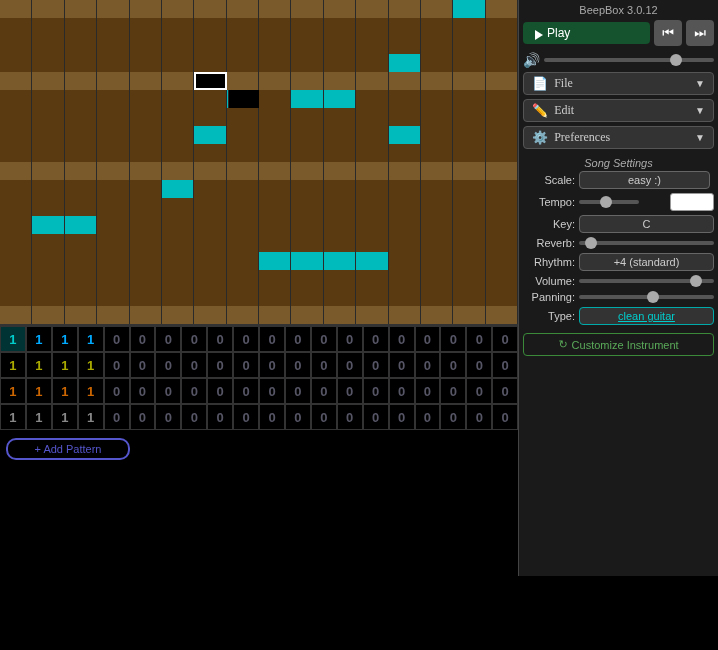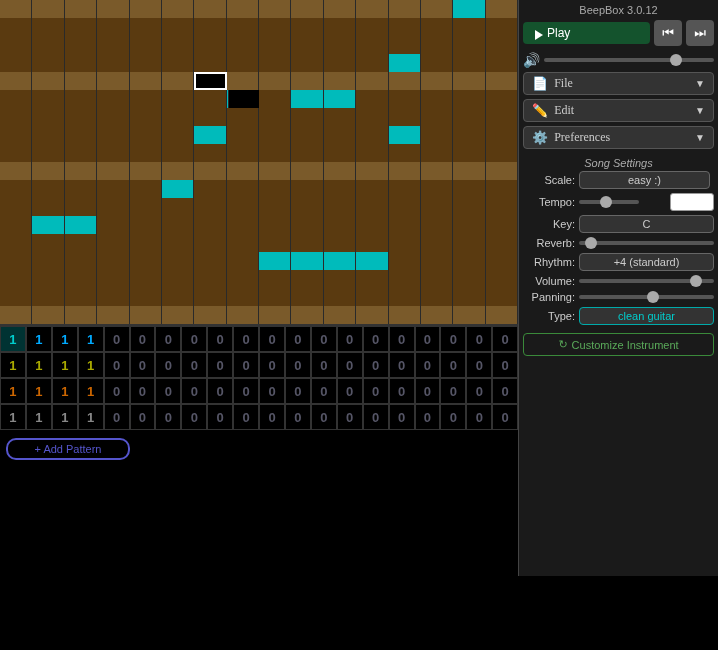--- a/index.html
+++ b/index.html
@@ -863,21 +863,21 @@
 
   <div class="setting-row">
     <span class="setting-label">Panning:</span>
     <div class="slider-container">
       <input type="range" min="0" max="100" value="55" style="width: 100%;">
     </div>
   </div>
 
   <div class="setting-row">
     <span class="setting-label">Type:</span>
-    <select class="select-box" style="color:#00cccc; border-color:#00aaaa;">
+    <select class="select-box" style="color:#00cccc; border-color:#00aaaa;text-decoration:underline;">
       <option>clean guitar</option>
     </select>
   </div>
 
   <button class="customize-btn">
     <span style="color:#5aaa5a;">↻</span>
     <span>Customize Instrument</span>
   </button>
 </div>
 

